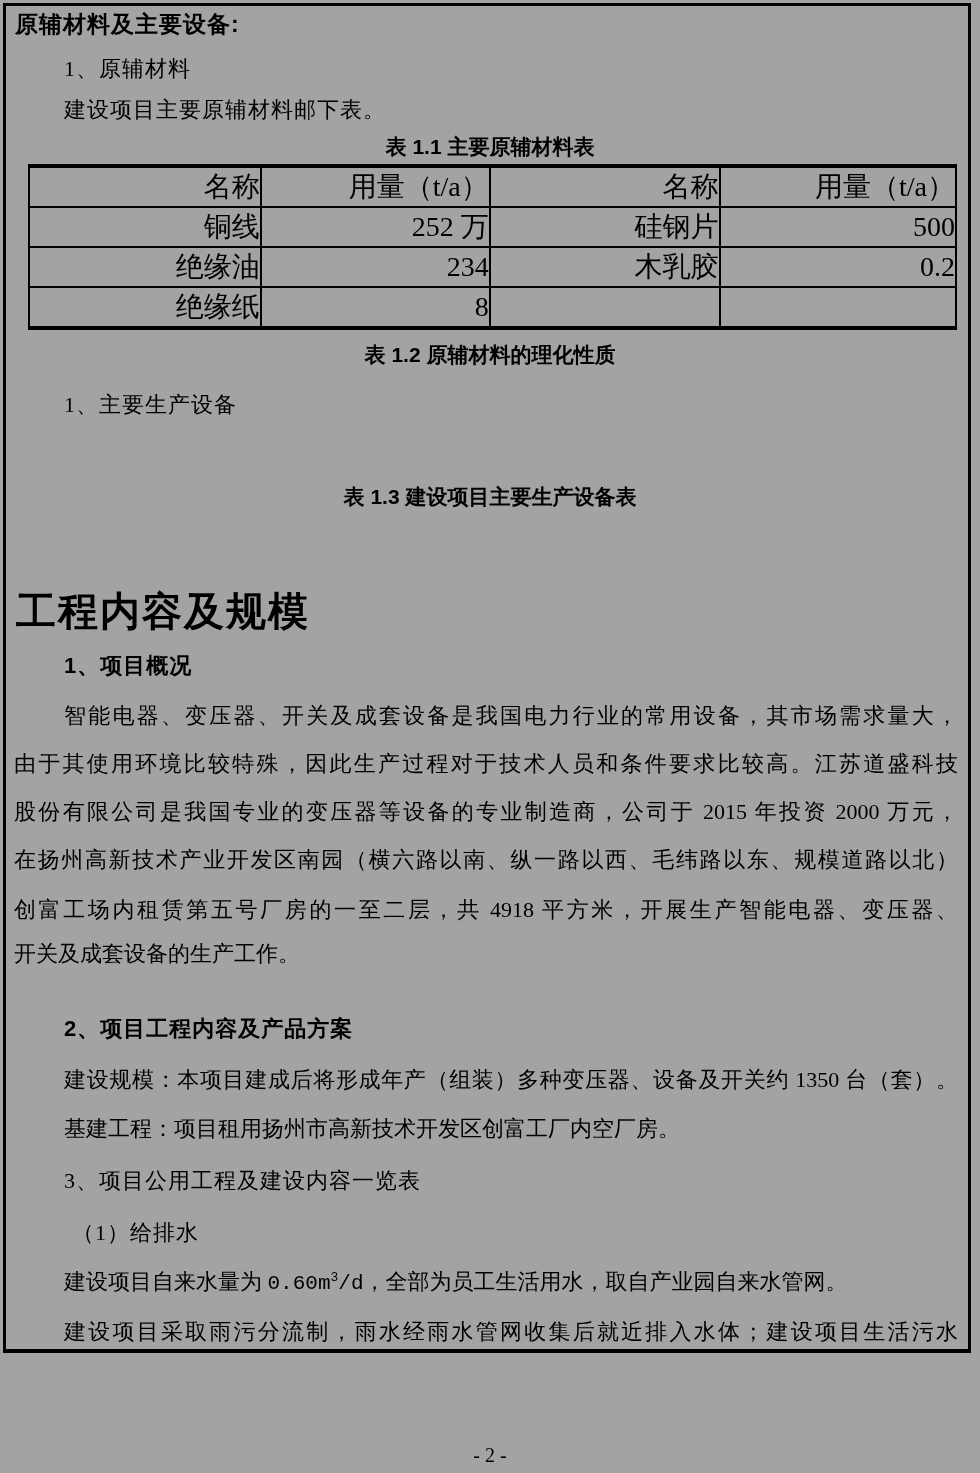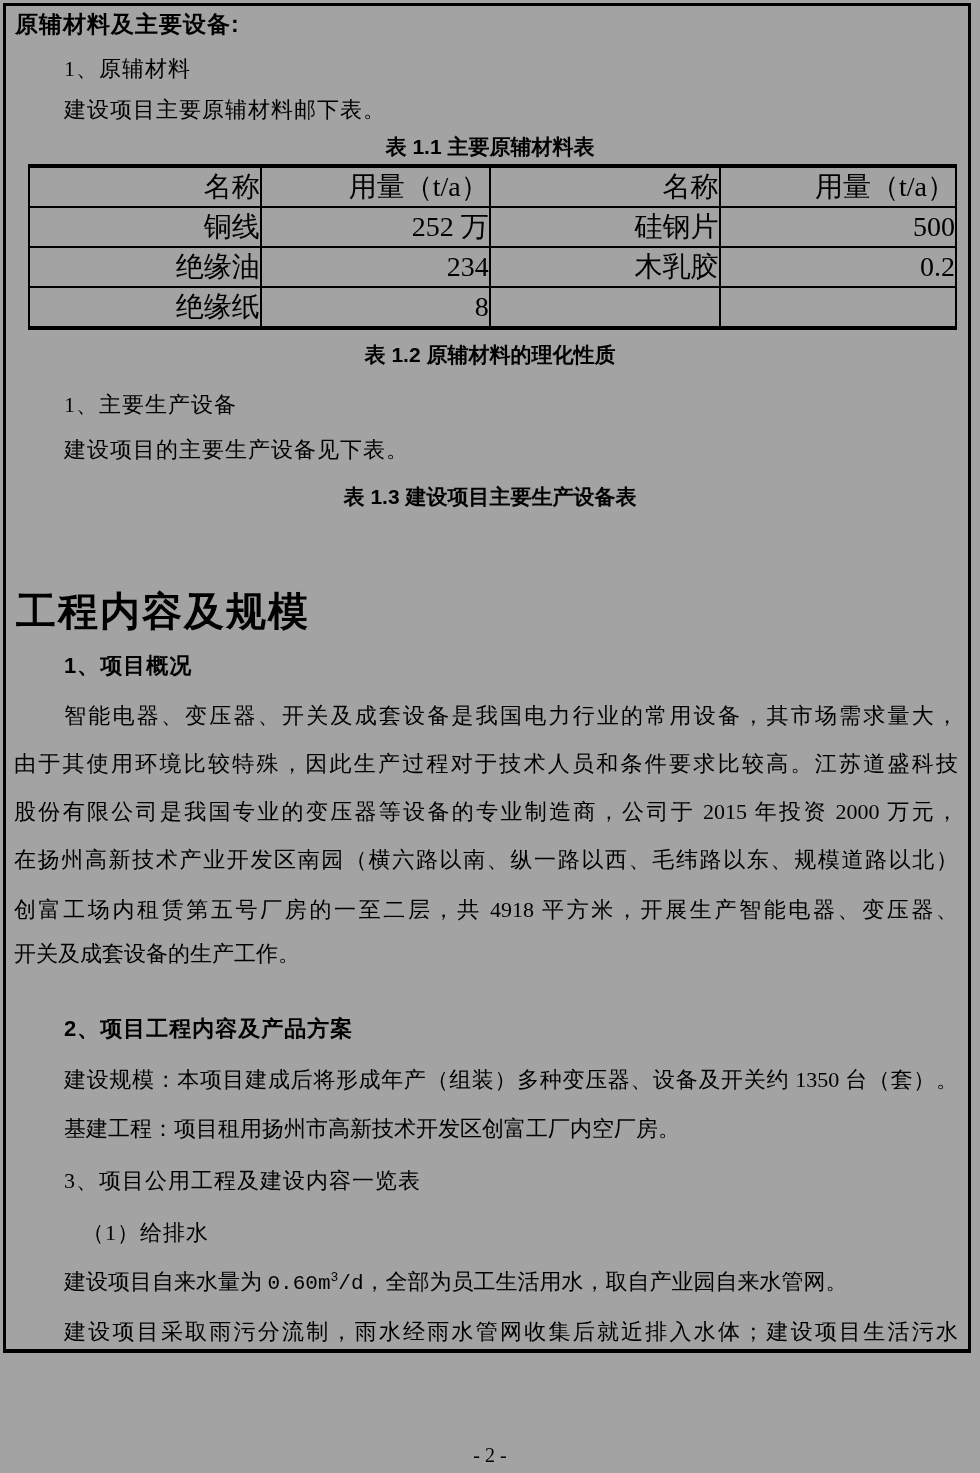--- a/index.html
+++ b/index.html
@@ -118,21 +118,20 @@
       <td></td>
       <td></td>
     </tr>
   </tbody>
     </table>
 
   <div class="abs hei caption" style="top:341px;">表 1.2  原辅材料的理化性质</div>
 
   <div class="abs serif line-item" style="left:64px; top:390px;">1、主要生产设备</div>
 
-  <div class="abs serif line-item" style="left:64px; top:435px;">建设项目的主要生产设备见下表。</div>
 
   <div class="abs hei caption" style="top:483px;">表 1.3  建设项目主要生产设备表</div>
 
   <div class="abs hei big-title">工程内容及规模</div>
 
   <div class="abs hei line-item" style="left:64px; top:651px;">1、项目概况</div>
 
   <div class="abs serif pline just" style="top:750px;">由于其使用环境比较特殊，因此生产过程对于技术人员和条件要求比较高。江苏道盛科技</div>
   <div class="abs serif pline just indent" style="top:702px;">智能电器、变压器、开关及成套设备是我国电力行业的常用设备，其市场需求量大，</div>
   <div class="abs serif pline just" style="top:798px;">股份有限公司是我国专业的变压器等设备的专业制造商，公司于 2015 年投资 2000 万元，</div>
@@ -141,21 +140,21 @@
   <div class="abs serif pline" style="top:940px;">开关及成套设备的生产工作。</div>
 
   <div class="abs hei line-item" style="left:64px; top:1014px;">2、项目工程内容及产品方案</div>
 
   <div class="abs serif pline just indent" style="top:1066px;">建设规模：本项目建成后将形成年产（组装）多种变压器、设备及开关约 1350 台（套）。</div>
 
   <div class="abs serif pline indent" style="top:1115px;">基建工程：项目租用扬州市高新技术开发区创富工厂内空厂房。</div>
 
   <div class="abs serif line-item" style="left:64px; top:1166px;">3、项目公用工程及建设内容一览表</div>
 
-  <div class="abs serif line-item" style="left:72px; top:1218px;margin-left:10px;">（1）给排水</div>
+  <div class="abs serif line-item" style="left:72px; top:1218px;">（1）给排水</div>
 
   <div class="abs serif pline indent" style="top:1268px;">
     <span>建设项目自来水量为 </span><span class="mono" style="font-size:21px;">0.60m</span><sup class="cube mono">3</sup><span class="mono" style="font-size:21px;">/d</span><span>，全部为员工生活用水，取自产业园自来水管网。</span>
   </div>
 
   <div class="abs serif pline just indent" style="top:1318px;">建设项目采取雨污分流制，雨水经雨水管网收集后就近排入水体；建设项目生活污水</div>
 
   <div class="abs serif footer-num">- 2 -</div>
 
 </div>

